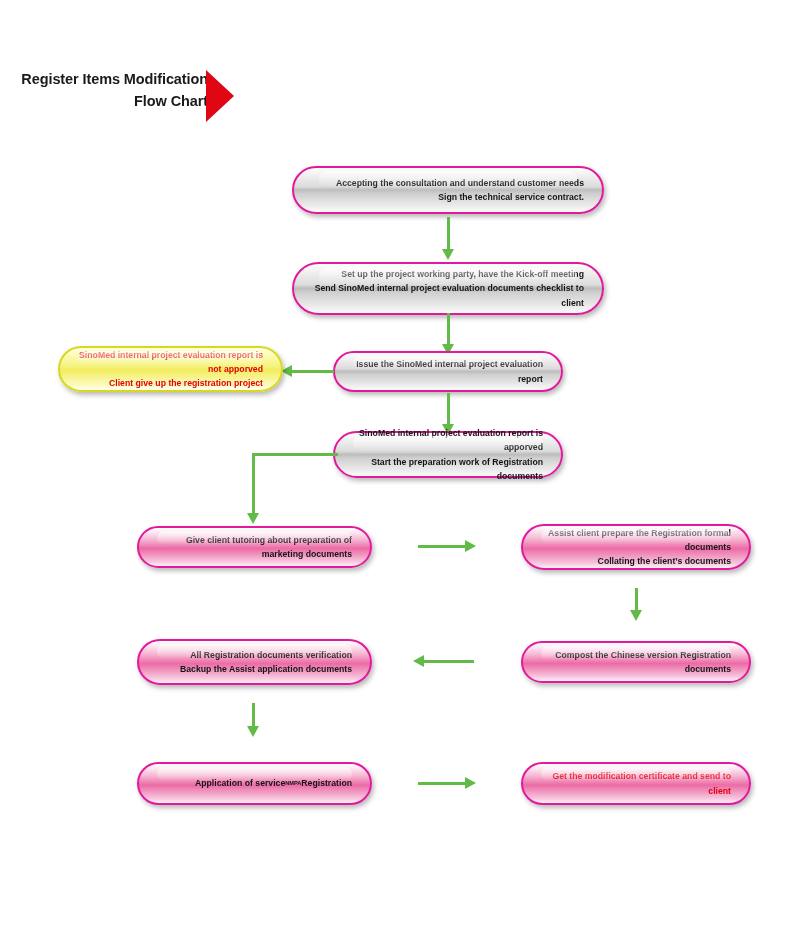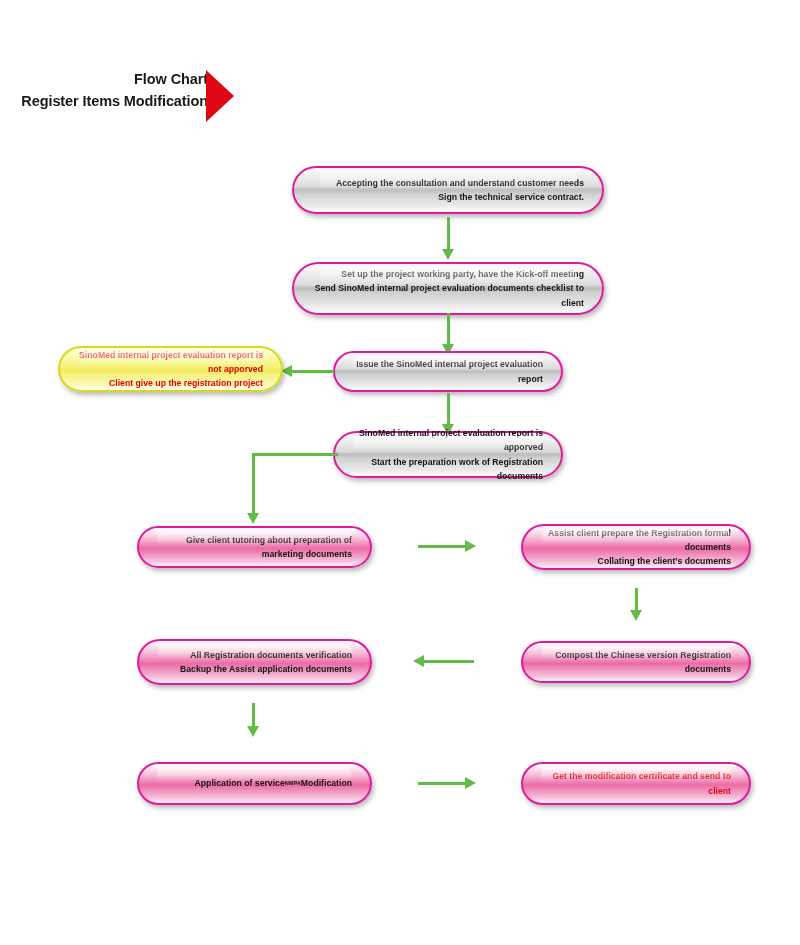--- a/index.html
+++ b/index.html
@@ -178,22 +178,22 @@
     border-left: 11px solid #62bb46;
   }
 </style>
 </head>
 <body>
 
 <div id="canvas">
 
   <div id="title-block">
     <div id="title-text">
+      <div>Register Items Modification</div>
       <div>Flow Chart</div>
-      <div>Register Items Modification</div>
     </div>
     <div id="title-arrow"></div>
   </div>
 
   <div class="node silver" style="left:292px; top:166px; width:312px; height:48px;">
     <div class="label">Accepting the consultation and understand customer needs
 Sign the technical service contract.</div>
   </div>
 
   <div class="conn v" style="left:446.5px; top:217px; height:34px;"></div>
@@ -255,21 +255,21 @@
 
   <div class="node pink" style="left:137px; top:639px; width:235px; height:46px;">
     <div class="label">All Registration documents verification
 Backup the Assist application documents</div>
   </div>
 
   <div class="conn v" style="left:252px; top:703px; height:25px;"></div>
   <div class="arrowhead down" style="left:247px; top:726px;"></div>
 
   <div class="node pink" style="left:137px; top:762px; width:235px; height:43px;">
-    <div class="label"><span>Application of service</span><span class="tiny">NMPA</span><span>Modification</span></div>
+    <div class="label"><span>Application of service</span><span class="tiny">NMPA</span><span>Registration</span></div>
   </div>
 
   <div class="conn h" style="left:418px; top:782px; width:48px;"></div>
   <div class="arrowhead right" style="left:465px; top:777px;"></div>
 
   <div class="node pink redtext" style="left:521px; top:762px; width:230px; height:43px;">
     <div class="label">Get the modification certificate and send to client</div>
   </div>
 
 </div>

